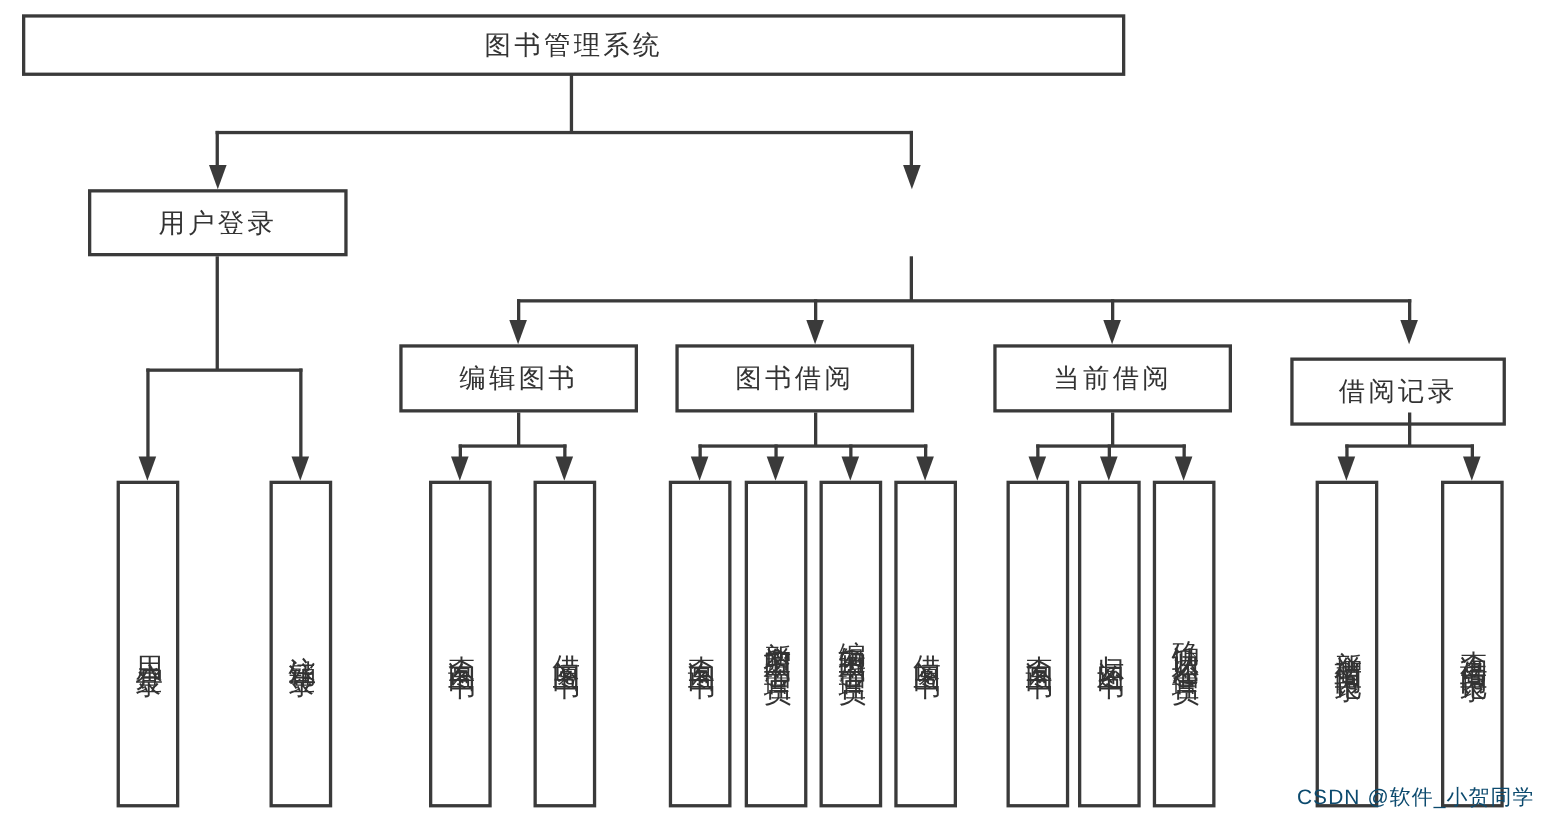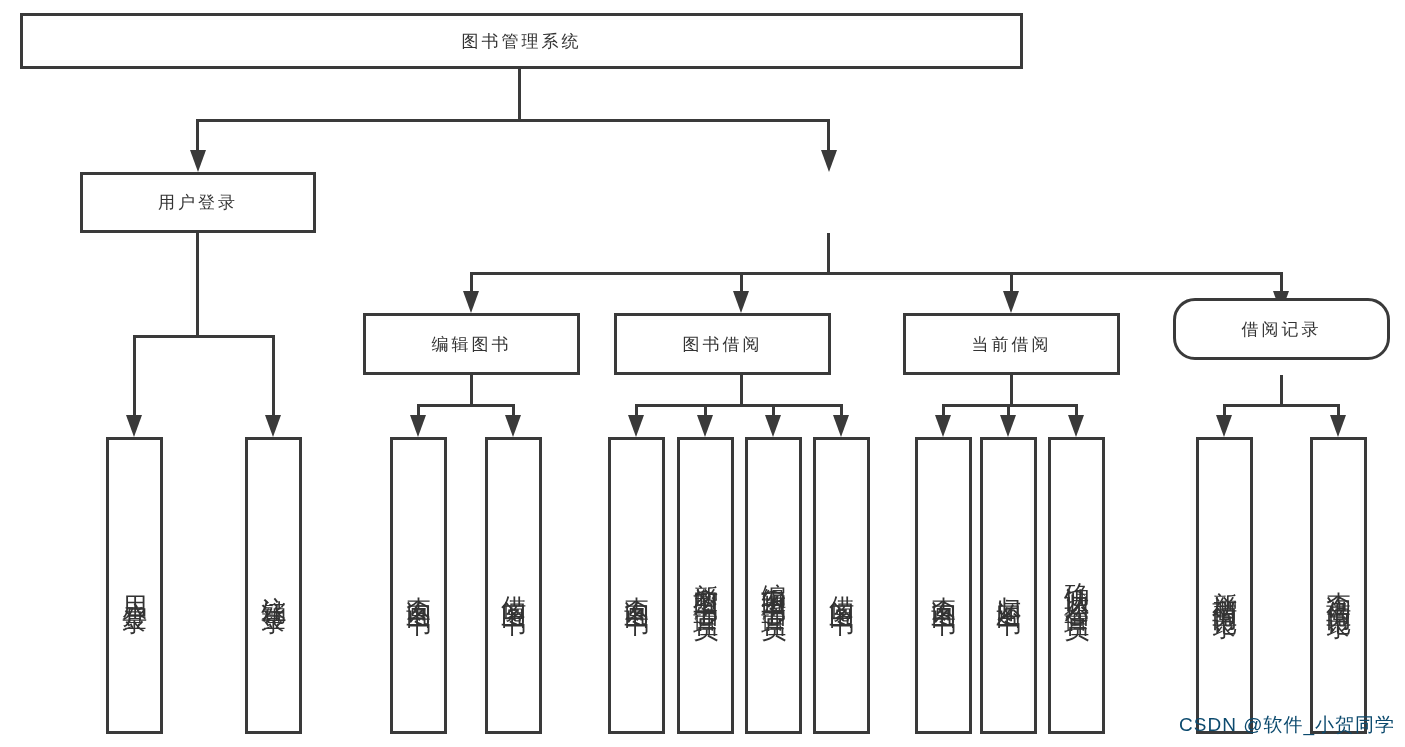--- a/index.html
+++ b/index.html
@@ -3,21 +3,21 @@
 <meta charset="utf-8">
 <style>
   html,body{margin:0;padding:0;background:#ffffff;}
   body{width:1405px;height:747px;overflow:hidden;
        font-family:"Liberation Sans", sans-serif;}
   .canvas{position:relative;width:1405px;height:747px;background:#ffffff;}
 
   .node{position:absolute;box-sizing:border-box;border:3px solid #3a3a3a;
         background:#ffffff;display:flex;align-items:center;justify-content:center;
         color:#333333;}
-  .node.h span{font-size:17px;letter-spacing:3px;white-space:nowrap;color:#333333;}
+  .node.h span{font-size:24px;letter-spacing:3px;white-space:nowrap;color:#333333;}
   .node.v span{writing-mode:vertical-rl;text-orientation:mixed;font-size:25px;
                letter-spacing:5px;line-height:1.1;color:#333333;}
 
   .vl{position:absolute;width:3px;background:#3a3a3a;}
   .hl{position:absolute;height:3px;background:#3a3a3a;}
   .ah{position:absolute;width:0;height:0;
       border-left:8px solid transparent;border-right:8px solid transparent;
       border-top:22px solid #3a3a3a;}
 
   .watermark{position:absolute;top:712px;right:10px;font-size:19px;
@@ -63,21 +63,21 @@
 
   <div class="node h" style="left:363px;top:313px;width:217px;height:62px;">
     <span>编辑图书</span>
   </div>
   <div class="node h" style="left:614px;top:313px;width:217px;height:62px;">
     <span>图书借阅</span>
   </div>
   <div class="node h" style="left:903px;top:313px;width:217px;height:62px;">
     <span>当前借阅</span>
   </div>
-  <div class="node h" style="left:1173px;top:298px;width:217px;height:62px;border-radius:22px;">
+  <div class="node h" style="left:1173px;top:325px;width:196px;height:62px;">
     <span>借阅记录</span>
   </div>
 
   <div class="vl" style="left:470px;top:375px;height:31px;"></div>
   <div class="hl" style="left:417px;top:404px;width:98px;"></div>
   <div class="vl" style="left:417px;top:404px;height:13px;"></div>
   <div class="ah" style="left:410px;top:415px;"></div>
   <div class="vl" style="left:512px;top:404px;height:13px;"></div>
   <div class="ah" style="left:505px;top:415px;"></div>
 

